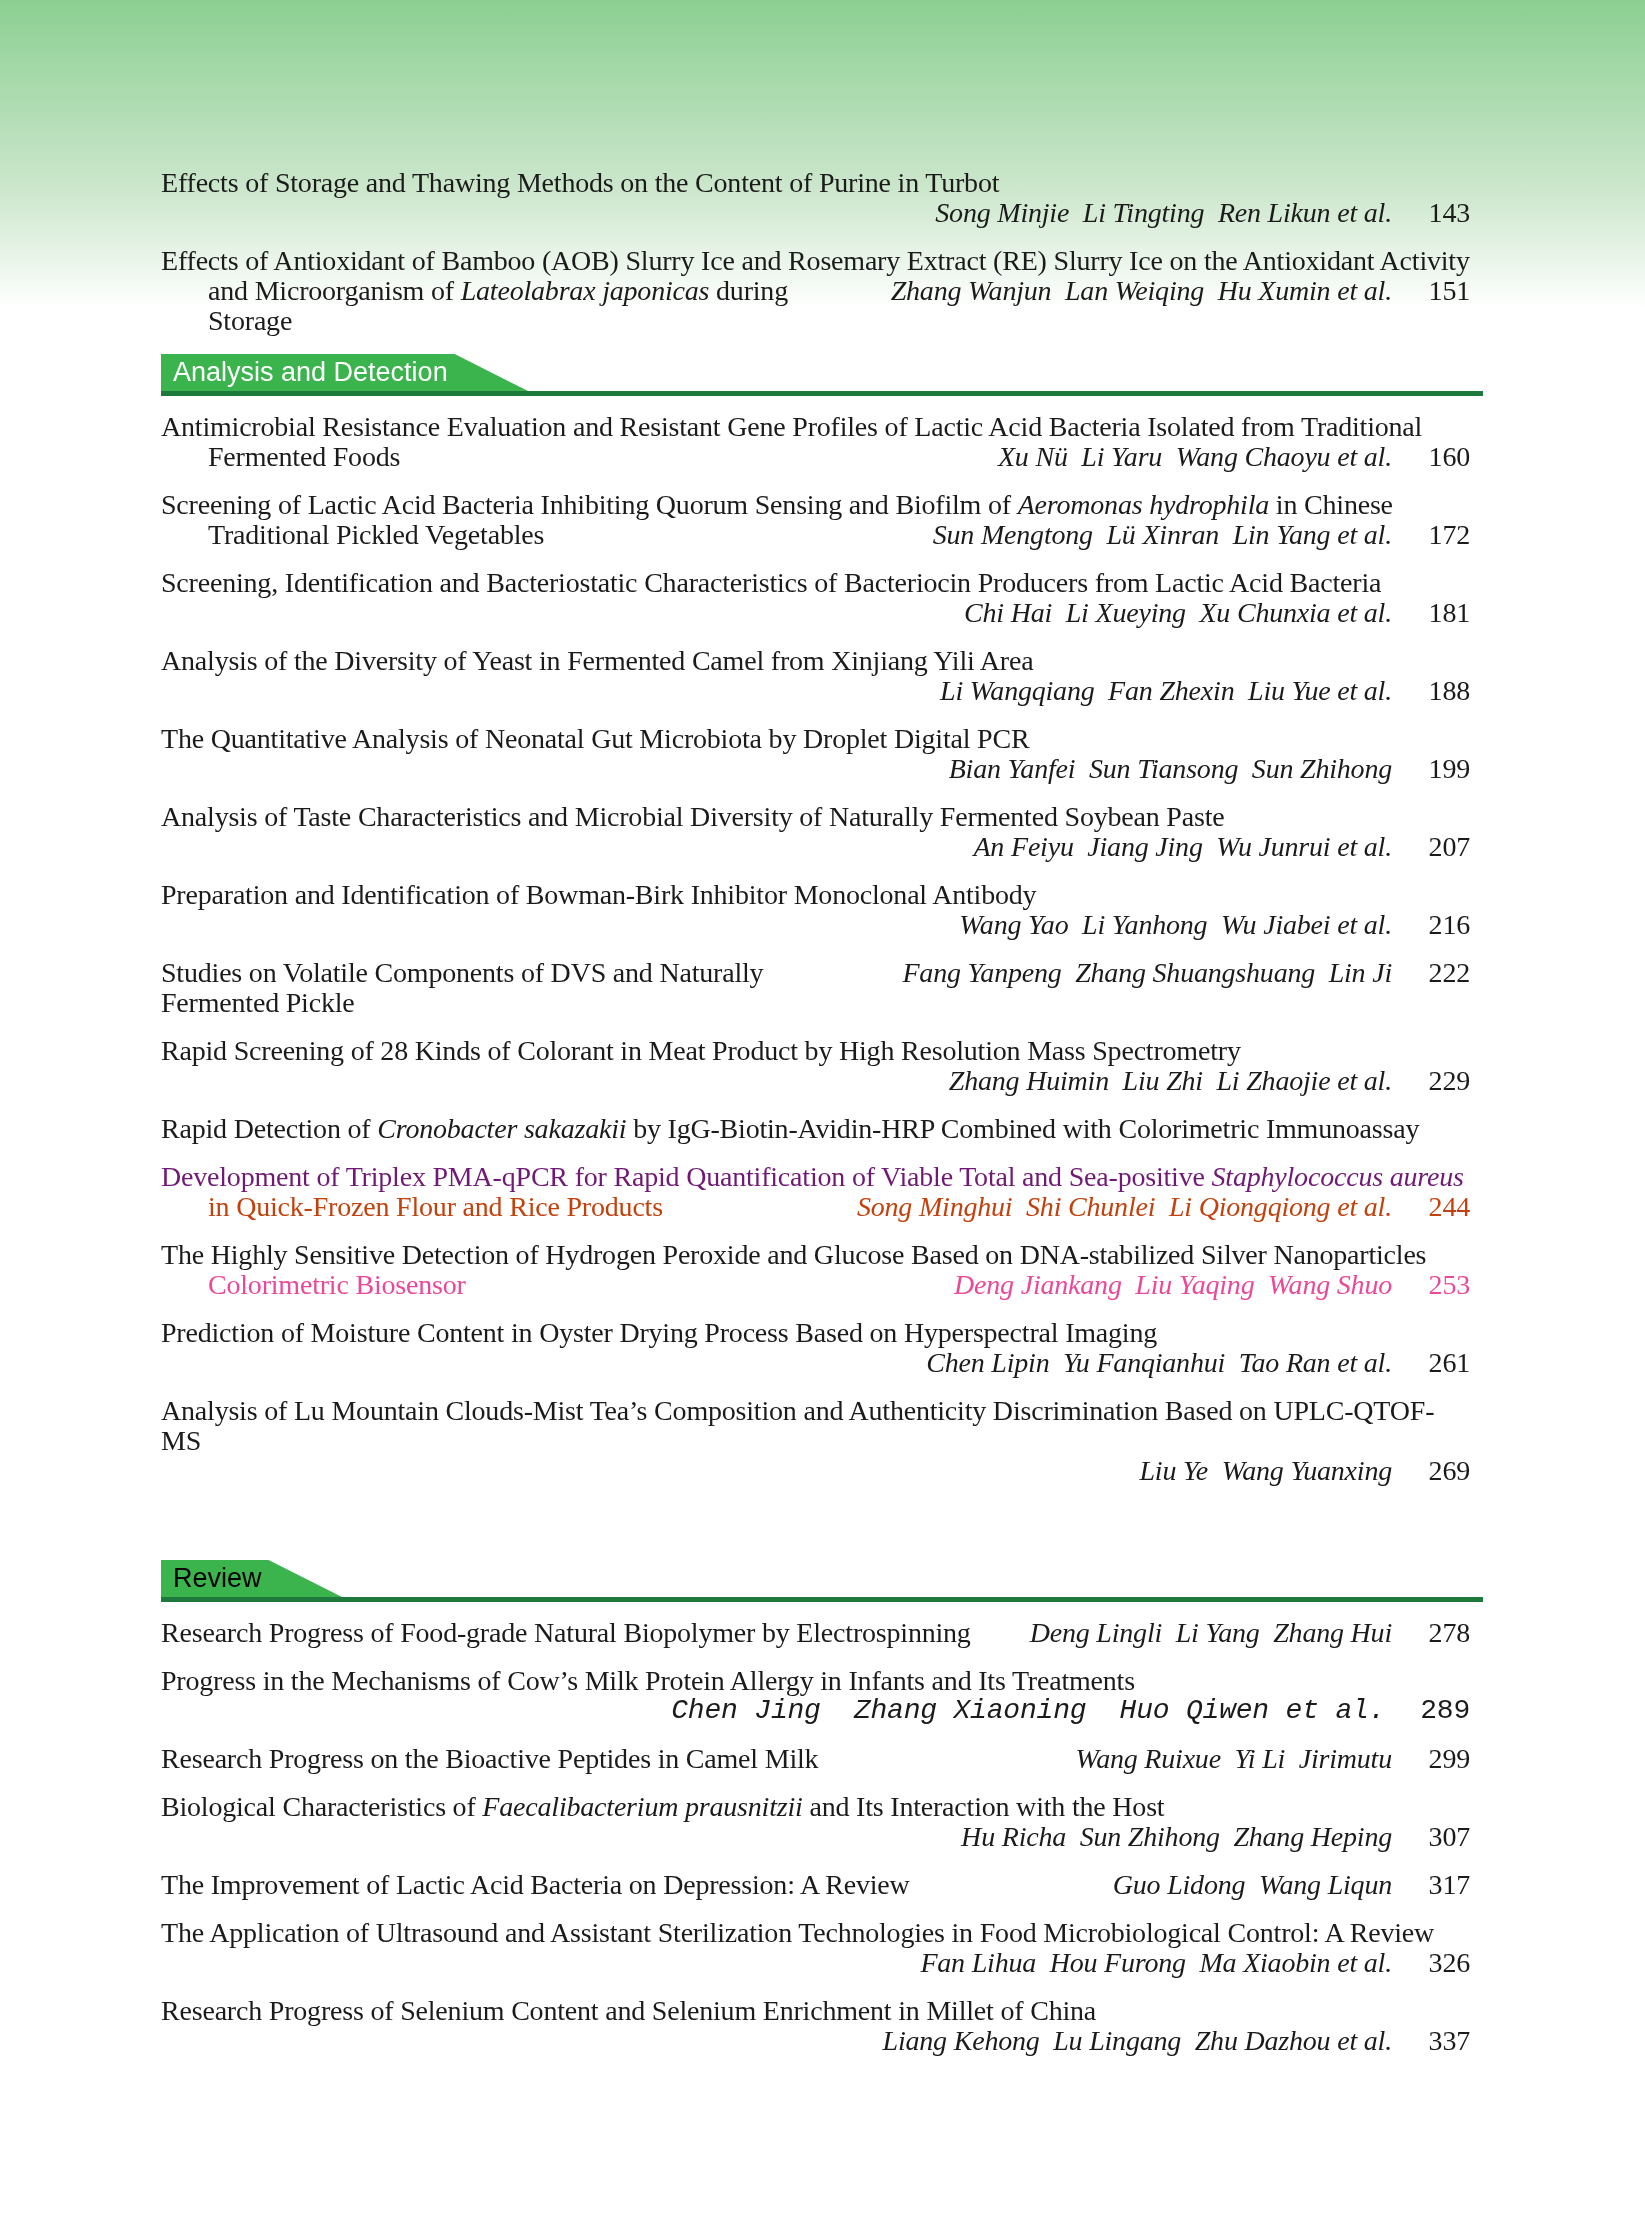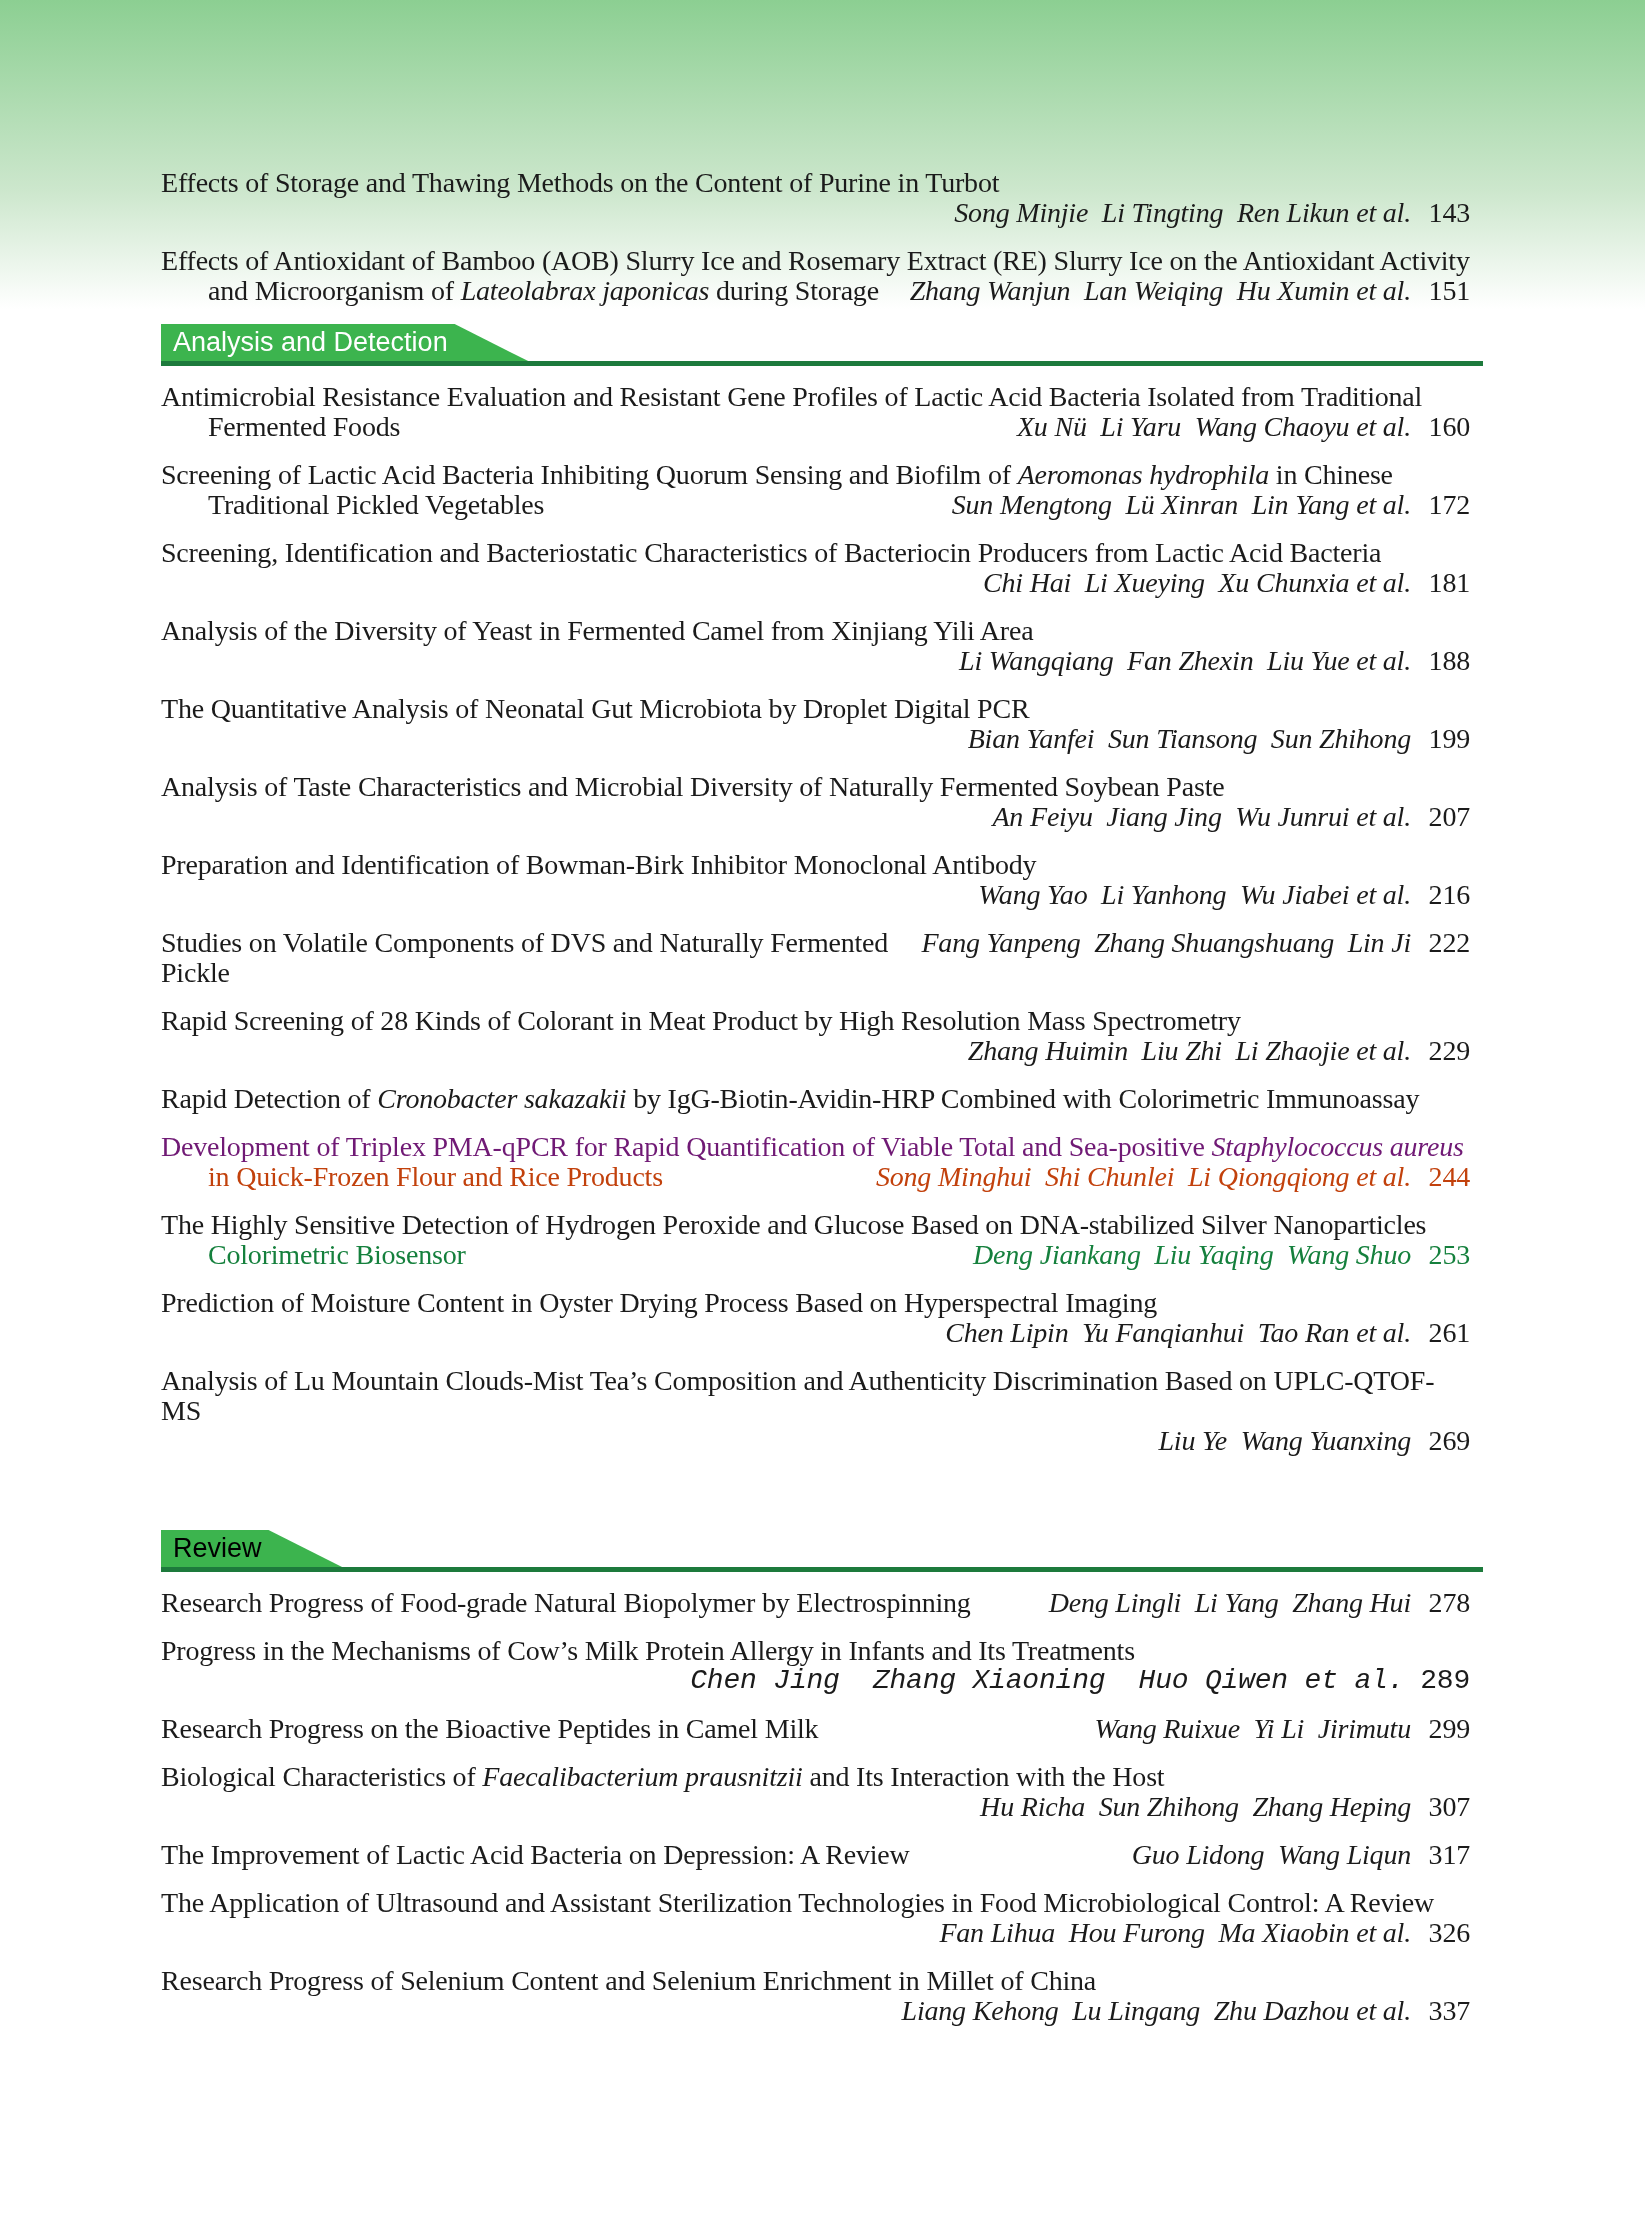--- a/index.html
+++ b/index.html
@@ -48,21 +48,21 @@
     flex: 1 1 auto;
     min-width: 16px;
   }
   .line .authors {
     font-style: italic;
     white-space: pre;
     flex: 0 0 auto;
   }
   .line .page-num {
     flex: 0 0 auto;
-    margin-left: 16px;
+    margin-left: 35px;
     min-width: 43px;
     text-align: right;
     white-space: pre;
     font-style: normal;
   }
   .banner {
     position: relative;
     height: 42px;
     margin: 10.7px 0 16px 0;
   }
@@ -228,21 +228,21 @@
           <span class="left"><span>in Quick-Frozen Flour and Rice Products</span></span>
           <span class="fill"></span>
           <span class="authors">Song Minghui  Shi Chunlei  Li Qiongqiong et al.</span>
           <span class="page-num">244</span>
         </div>
       </div>
       <div class="entry">
         <div class="line" style="color: rgb(27, 27, 27);">
           <span class="left"><span>The Highly Sensitive Detection of Hydrogen Peroxide and Glucose Based on DNA-stabilized Silver Nanoparticles</span></span>
         </div>
-        <div class="line indent" style="color: #15803d;">
+        <div class="line indent" style="color: #ec4899;">
           <span class="left"><span>Colorimetric Biosensor</span></span>
           <span class="fill"></span>
           <span class="authors">Deng Jiankang  Liu Yaqing  Wang Shuo</span>
           <span class="page-num">253</span>
         </div>
       </div>
       <div class="entry">
         <div class="line" style="color: rgb(27, 27, 27);">
           <span class="left"><span>Prediction of Moisture Content in Oyster Drying Process Based on Hyperspectral Imaging</span></span>
         </div>

